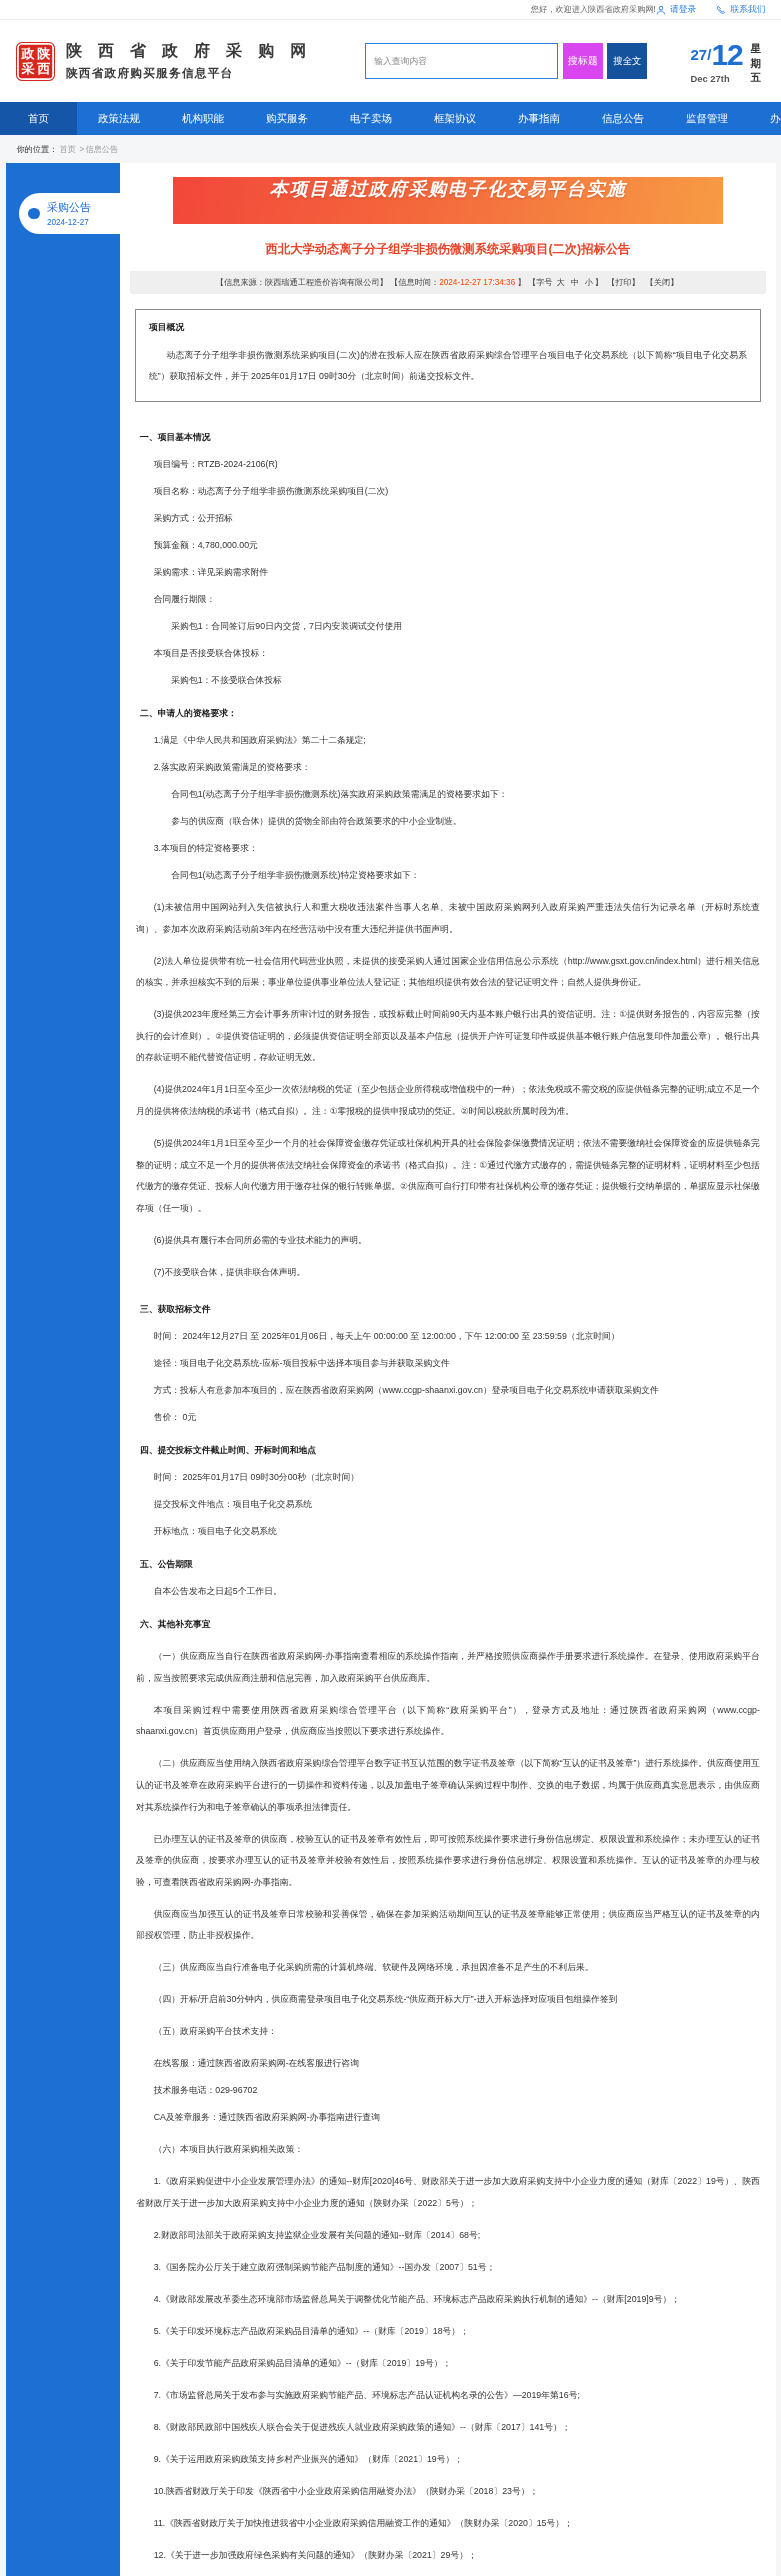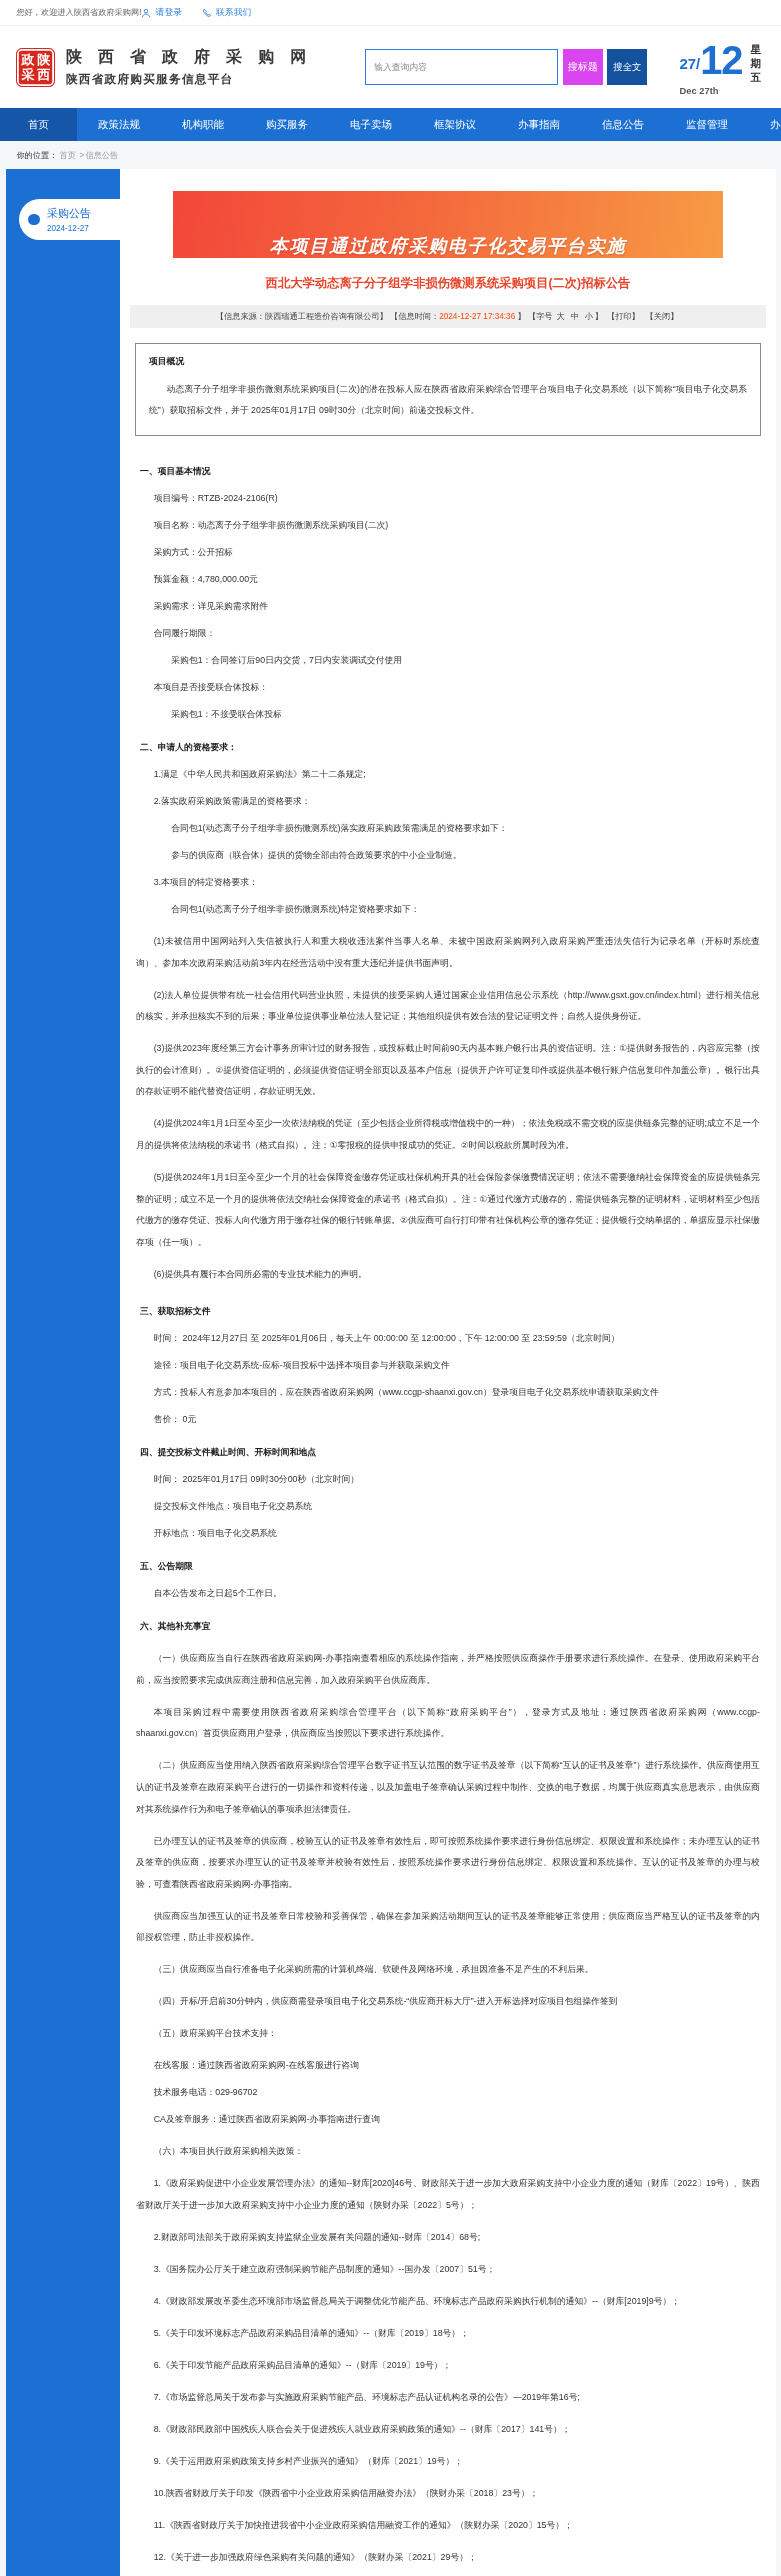--- a/index.html
+++ b/index.html
@@ -1,40 +1,40 @@
 <!DOCTYPE html>
 <html style="font-size:9.4px"><head>
 <meta charset="utf-8">
 <style>
   * { box-sizing: border-box; margin: 0; padding: 0; }
   html,body { width:782px; background:#f5f6f7; font-family:"Liberation Sans","DejaVu Sans",sans-serif; color:#333; }
 
   
-  .topbar { background:#fff; height:26px; display:flex; align-items:center; justify-content:flex-start; padding:0 16.4px; border-bottom:0.6px solid #f0f0f0; }
+  .topbar { background:#fff; height:20px; display:flex; align-items:center; justify-content:flex-end; padding:0 16.4px; border-bottom:0.6px solid #f0f0f0; }
   .topbar-welcome { font-size:8.2px; color:#666; }
   .topbar-links { display:flex; align-items:center; gap:20px; }
   .top-link { display:flex; align-items:center; gap:4.1px; color:#2b7fe0; font-size:8.8px; cursor:pointer; }
   .top-link svg { display:block; }
 
   
   .header { background:#fff; height:82px; display:flex; align-items:center; padding:0 16.4px; }
   .logo { width:39px; height:39px; background:#d7281e; border-radius:5.8px; border:1.8px solid #d7281e; box-shadow:inset 0 0 0 1.8px #fff; display:grid; grid-template-columns:1fr 1fr; place-items:center; padding:2.9px; flex:0 0 auto; }
   .logo span { color:#fff; font-size:13px; font-weight:bold; line-height:1; }
   .site-titles { margin-left:10.5px; }
   .site-title { font-size:16px; font-weight:bold; color:#3a3a3a; letter-spacing:5.8px; }
   .site-subtitle { font-size:11.7px; font-weight:bold; color:#3a3a3a; letter-spacing:1.2px; margin-top:4.7px; }
   .search-area { display:flex; align-items:stretch; margin-left:53px; height:36px; }
   .search-input { width:193px; border:1.2px solid #2b7fe0; font-size:8.8px; padding:0 8.2px; color:#333; outline:none; }
   .search-input::placeholder { color:#888; }
   .btn-search-title { width:40px; background:#d946ef; color:#fff; border:none; font-size:10px; cursor:pointer; margin-left:4.7px; }
   .btn-search-full { width:40px; background:#15529e; color:#fff; border:none; font-size:9.4px; cursor:pointer; margin-left:4.7px; }
   .date-widget { margin-left:auto; display:flex; align-items:flex-start; gap:8.2px; padding-right:3.5px; }
   .date-dm { color:#1e6fd2; font-weight:bold; }
   .date-day { font-size:15px; vertical-align:4.7px; }
-  .date-month { font-size:40px; letter-spacing:-1.2px;margin-top:44px; }
+  .date-month { font-size:30px; letter-spacing:-1.2px;margin-top:44px; }
   .date-en { color:#555; font-size:9.4px; font-weight:bold; margin-top:1.2px; }
   .date-week { width:1.1em; font-size:10.5px; font-weight:bold; color:#333; line-height:1.35; margin-top:3.5px; word-break:break-all; }
 
   
   .nav { background:#1c6fd3; height:33px; display:flex; align-items:stretch; }
   .nav-item { color:#fff; font-size:10.5px; line-height:33px; padding:0 21px; cursor:pointer; white-space:nowrap; }
   .nav-item.active { background:#1656a8; padding:0 28px; }
 
   
   .breadcrumb { padding:9.4px 16.4px 5.8px; font-size:8.2px; }
@@ -45,21 +45,21 @@
 
   
   .main { display:flex; margin:2.3px 5.8px 0; align-items:stretch; }
   .sidebar { width:114px; background:#1c6fd3; flex:0 0 auto; padding-top:30px; }
   .side-pill { background:#fff; margin-left:13px; border-radius:23.4px 0 0 23.4px; padding:7px 5.8px 7px 9.4px; display:flex; align-items:center; gap:7px; cursor:pointer; }
   .side-dot { width:11.7px; height:11.7px; border-radius:50%; background:#1c6fd3; flex:0 0 auto; }
   .side-cat { color:#1c6fd3; font-size:11px; }
   .side-date { color:#1c6fd3; font-size:8.2px; margin-top:2.3px; }
 
   .content { flex:1; background:#fff; padding:9.4px 10.5px 23.4px; }
-  .banner { margin:12px auto; width:550px; height:67px; background:linear-gradient(100deg,#f2473a 0%,#f4683c 45%,#f79b44 100%); display:flex; align-items:flex-end; justify-content:center; }
+  .banner { margin:4px auto; width:550px; height:47px; background:linear-gradient(100deg,#f2473a 0%,#f4683c 45%,#f79b44 100%); display:flex; align-items:flex-start; justify-content:center; }
   .banner-text { color:#fff; font-size:18px; font-weight:bold; font-style:italic; letter-spacing:1.8px; text-shadow:0 1.2px 1.8px rgba(150,30,10,.35); }
   .article-title { text-align:center; color:#e8442a; font-size:12.3px; font-weight:bold; margin:17.5px 35px 13px; }
   .meta-bar { background:#efefef; padding:5.8px 0; text-align:center; font-size:8.2px; color:#444; }
   .meta-bar .hot { color:#ff4400; }
   .meta-btn { cursor:pointer; margin:0 1.8px; }
 
   .overview-box { border:0.6px solid #8a8a8a; margin:15px 4.7px 5.8px; padding:11.7px 13px 15px; }
   .overview-title { font-weight:bold; font-size:8.8px; color:#222; }
   .overview-text { margin-top:11.7px; font-size:8.8px; line-height:2.3; text-indent:2em; text-align:justify; color:#333; }
 
@@ -192,20 +192,21 @@
         <div class="blk blk-s">合同包1(动态离子分子组学非损伤微测系统)落实政府采购政策需满足的资格要求如下：</div>
         <div class="blk blk-s">参与的供应商（联合体）提供的货物全部由符合政策要求的中小企业制造。</div>
         <div class="blk blk-f">3.本项目的特定资格要求：</div>
         <div class="blk blk-s">合同包1(动态离子分子组学非损伤微测系统)特定资格要求如下：</div>
         <div class="blk blk-p">(1)未被信用中国网站列入失信被执行人和重大税收违法案件当事人名单、未被中国政府采购网列入政府采购严重违法失信行为记录名单（开标时系统查询）、参加本次政府采购活动前3年内在经营活动中没有重大违纪并提供书面声明。</div>
         <div class="blk blk-p">(2)法人单位提供带有统一社会信用代码营业执照，未提供的接受采购人通过国家企业信用信息公示系统（http://www.gsxt.gov.cn/index.html）进行相关信息的核实，并承担核实不到的后果；事业单位提供事业单位法人登记证；其他组织提供有效合法的登记证明文件；自然人提供身份证。</div>
         <div class="blk blk-p">(3)提供2023年度经第三方会计事务所审计过的财务报告，或投标截止时间前90天内基本账户银行出具的资信证明。注：①提供财务报告的，内容应完整（按执行的会计准则）。②提供资信证明的，必须提供资信证明全部页以及基本户信息（提供开户许可证复印件或提供基本银行账户信息复印件加盖公章）。银行出具的存款证明不能代替资信证明，存款证明无效。</div>
         <div class="blk blk-p">(4)提供2024年1月1日至今至少一次依法纳税的凭证（至少包括企业所得税或增值税中的一种）；依法免税或不需交税的应提供链条完整的证明;成立不足一个月的提供将依法纳税的承诺书（格式自拟）。注：①零报税的提供申报成功的凭证。②时间以税款所属时段为准。</div>
         <div class="blk blk-p">(5)提供2024年1月1日至今至少一个月的社会保障资金缴存凭证或社保机构开具的社会保险参保缴费情况证明；依法不需要缴纳社会保障资金的应提供链条完整的证明；成立不足一个月的提供将依法交纳社会保障资金的承诺书（格式自拟）。注：①通过代缴方式缴存的，需提供链条完整的证明材料，证明材料至少包括代缴方的缴存凭证、投标人向代缴方用于缴存社保的银行转账单据。②供应商可自行打印带有社保机构公章的缴存凭证；提供银行交纳单据的，单据应显示社保缴存项（任一项）。</div>
         <div class="blk blk-p">(6)提供具有履行本合同所必需的专业技术能力的声明。</div>
+        <div class="blk blk-p">(7)不接受联合体，提供非联合体声明。</div>
         <div class="blk blk-h">三、获取招标文件</div>
         <div class="blk blk-f">时间： 2024年12月27日 至 2025年01月06日，每天上午 00:00:00 至 12:00:00，下午 12:00:00 至 23:59:59（北京时间）</div>
         <div class="blk blk-f">途径：项目电子化交易系统-应标-项目投标中选择本项目参与并获取采购文件</div>
         <div class="blk blk-f">方式：投标人有意参加本项目的，应在陕西省政府采购网（www.ccgp-shaanxi.gov.cn）登录项目电子化交易系统申请获取采购文件</div>
         <div class="blk blk-f">售价： 0元</div>
         <div class="blk blk-h">四、提交投标文件截止时间、开标时间和地点</div>
         <div class="blk blk-f">时间： 2025年01月17日 09时30分00秒（北京时间）</div>
         <div class="blk blk-f">提交投标文件地点：项目电子化交易系统</div>
         <div class="blk blk-f">开标地点：项目电子化交易系统</div>
         <div class="blk blk-h">五、公告期限</div>

